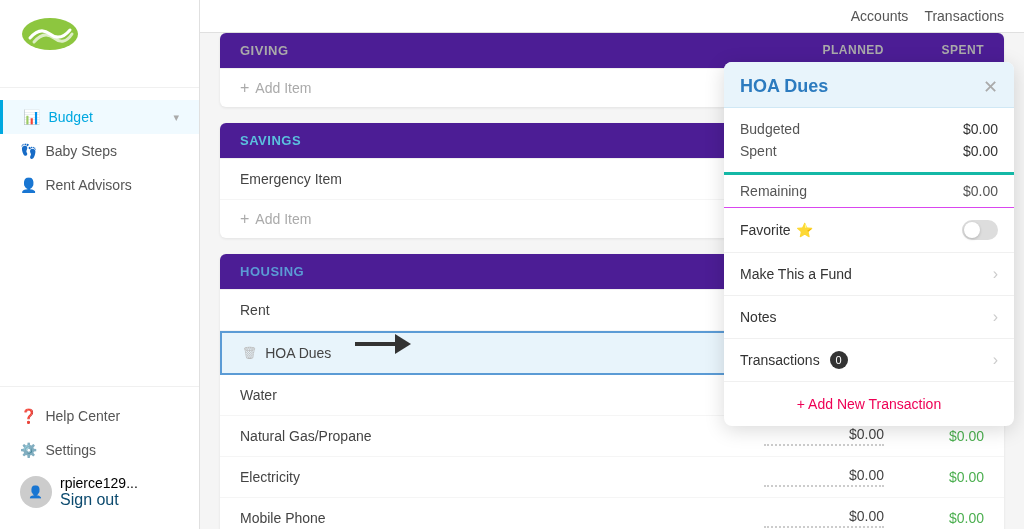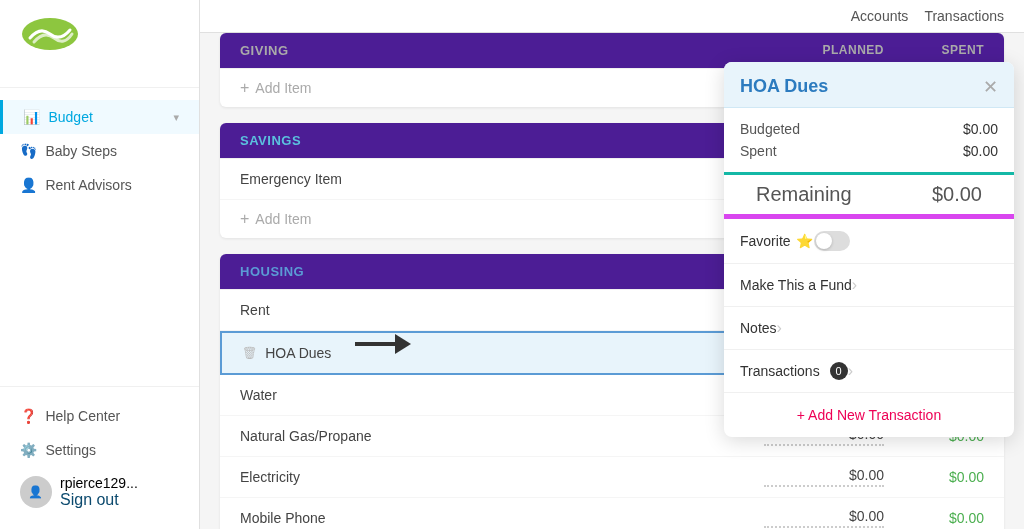--- a/index.html
+++ b/index.html
@@ -139,24 +139,24 @@
     .panel-close { color: #aaa; cursor: pointer; font-size: 18px; line-height: 1; }
 
     .panel-body { padding: 0; }
     .panel-section { padding: 10px 16px; border-bottom: 3px solid #14b8a6; }
     .panel-row {
       display: flex; justify-content: space-between; align-items: center;
       padding: 3px 0;
     }
     .panel-label { font-size: 14px; color: #555; }
     .panel-value { font-size: 14px; color: #333; font-weight: 400; }
-    .panel-remaining { font-size: 20px; color: #555; padding: 8px 32px; border-bottom: 5px solid #d946ef; display: flex; justify-content: space-between; }
+    .panel-remaining { font-size: 14px; color: #555; padding: 8px 16px; border-bottom: 1px solid #d946ef; display: flex; justify-content: space-between; }
 
     .panel-menu-item {
-      display: flex; align-items: center;
+      display: flex; justify-content: space-between; align-items: center;
       padding: 12px 16px; border-bottom: 1px solid #f0f0f0; cursor: pointer;
     }
     .panel-menu-label { font-size: 14px; color: #333; display: flex; align-items: center; gap: 6px; }
     .chevron { color: #ccc; font-size: 16px; }
     .star-icon { color: #f5a623; }
     .toggle {
       width: 36px; height: 20px; background: #ddd; border-radius: 10px;
       position: relative; cursor: pointer;
     }
     .toggle-thumb {

